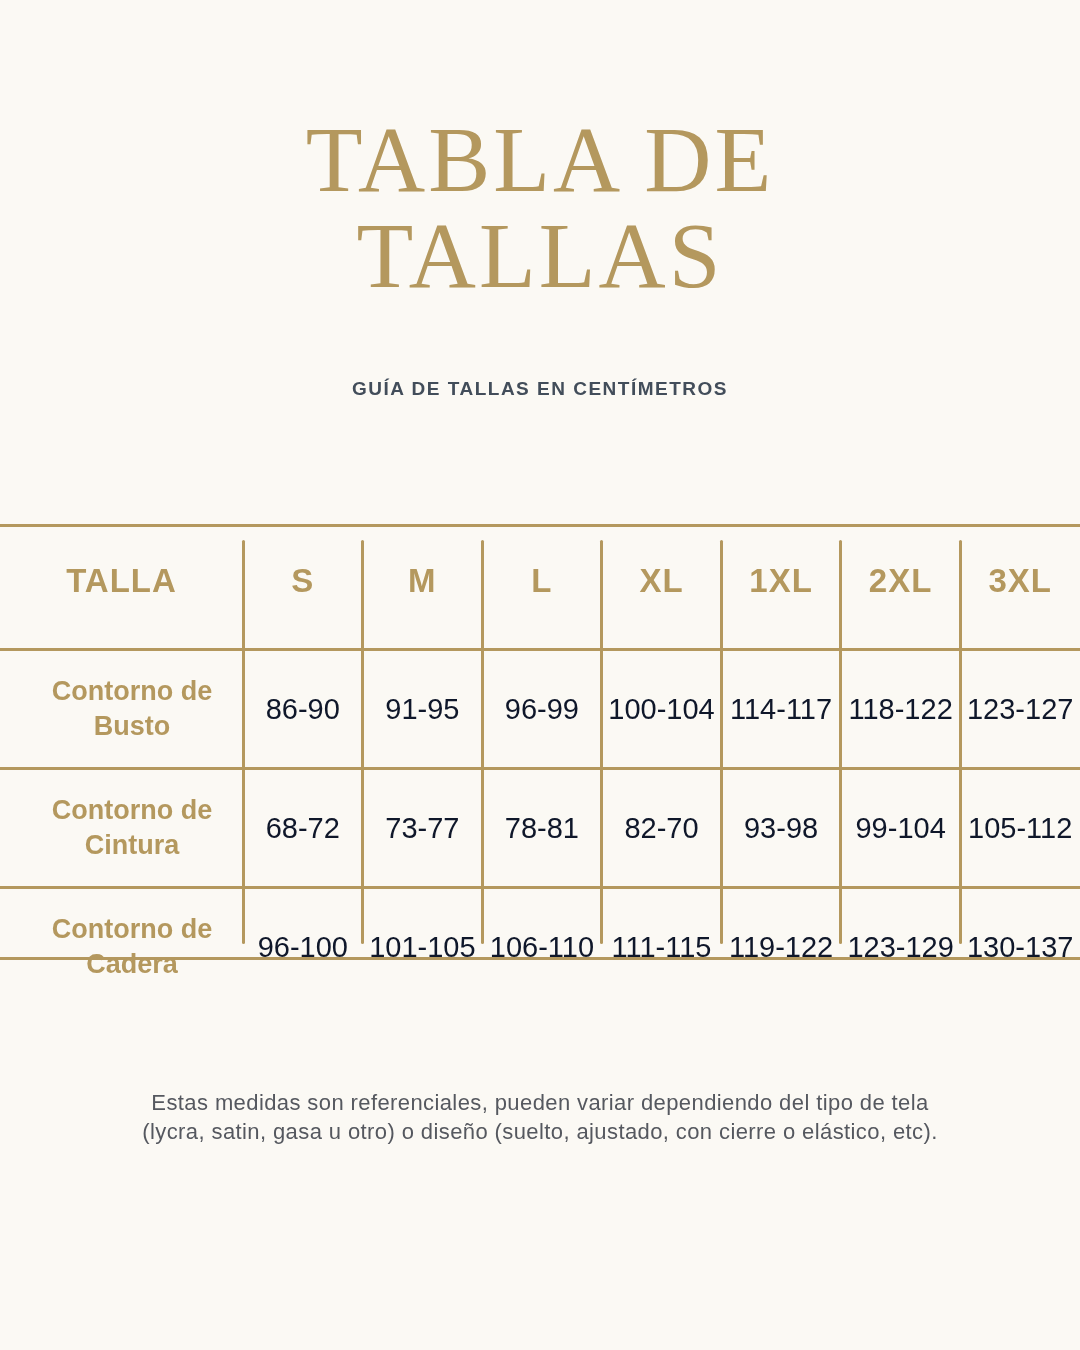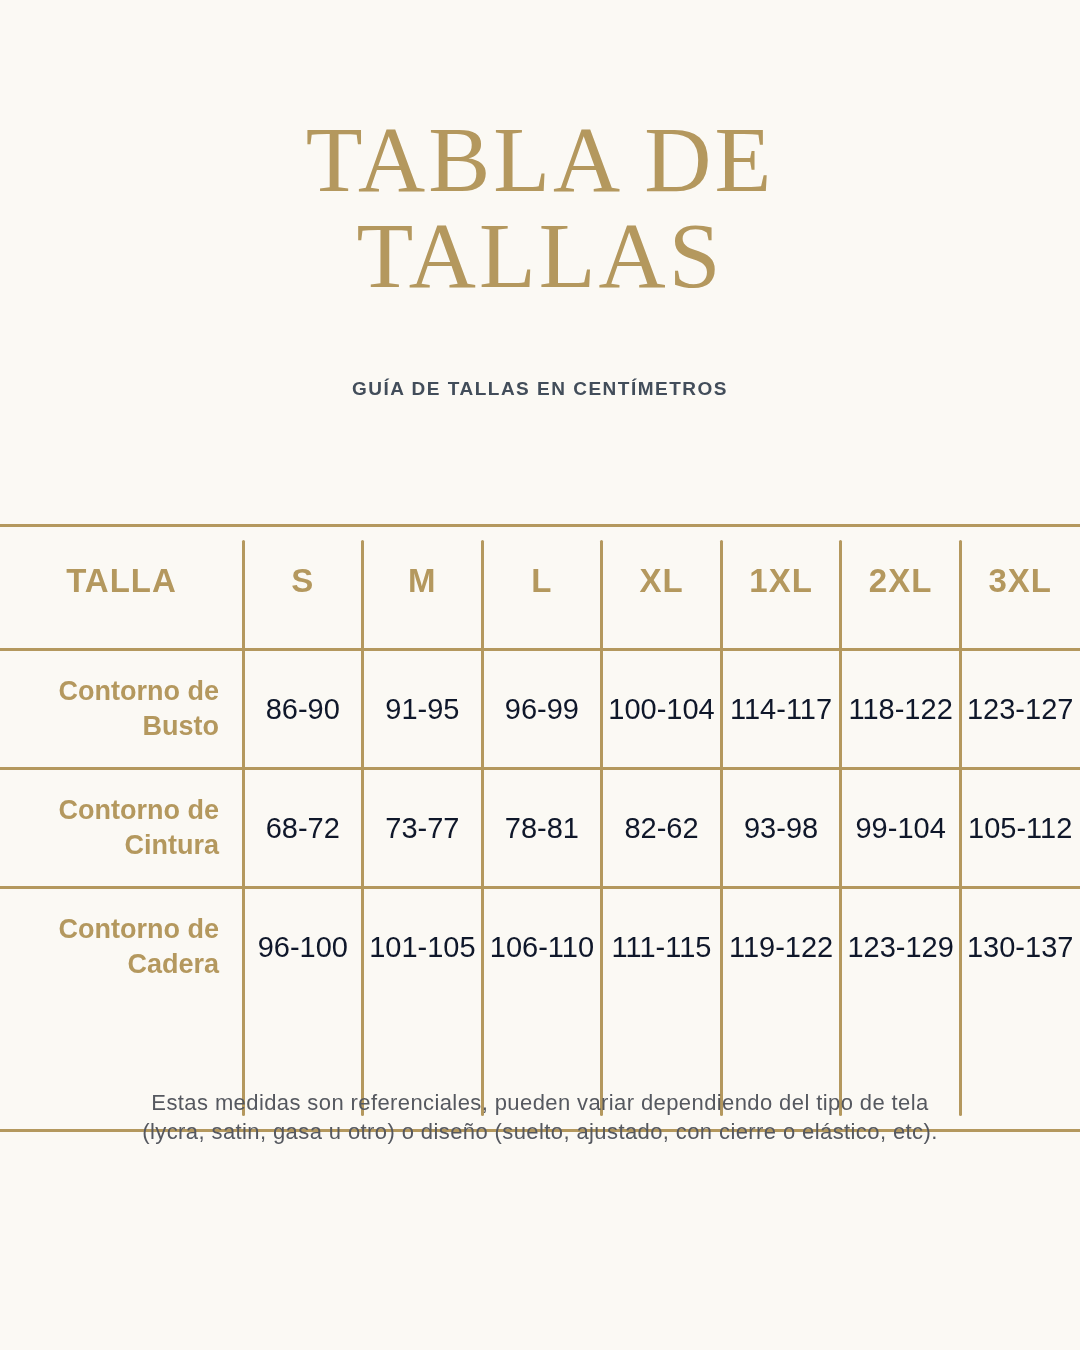--- a/index.html
+++ b/index.html
@@ -32,21 +32,21 @@
     text-align: center;
     font-size: 19px;
     font-weight: 700;
     letter-spacing: 1.5px;
     color: #424d5a;
   }
   
   .size-table {
     position: absolute;
     top: 524px; left: 0; right: 0;
-    height: 608px;
+    height: 436px;
     border-top: 3px solid #b4985e;
     border-bottom: 3px solid #b4985e;
   }
   .trow {
     display: grid;
     grid-template-columns: 243px repeat(7, 1fr);
   }
   .trow.header { height: 121px; }
   .trow.body   { height: 119px; border-top: 3px solid #b4985e; }
   .cell {
@@ -57,21 +57,21 @@
   }
   .hcell {
     color: #b4985e;
     font-size: 33px;
     font-weight: 700;
     letter-spacing: 1px;
     padding-bottom: 14px;
   }
   .lcell {
     justify-content: flex-start;
-    text-align: right;
+    text-align: center;
     padding-left: 45px;
     padding-right: 24px;
     color: #b4985e;
     font-size: 27px;
     font-weight: 700;
     line-height: 1.3;
   }
   .vcell {
     color: #0f172a;
     font-size: 29px;
@@ -138,21 +138,21 @@
       <div class="cell vcell">114-117</div>
       <div class="cell vcell">118-122</div>
       <div class="cell vcell">123-127</div>
     </div>
 
     <div class="trow body">
       <div class="cell lcell">Contorno de Cintura</div>
       <div class="cell vcell">68-72</div>
       <div class="cell vcell">73-77</div>
       <div class="cell vcell">78-81</div>
-      <div class="cell vcell">82-62</div>
+      <div class="cell vcell">82-70</div>
       <div class="cell vcell">93-98</div>
       <div class="cell vcell">99-104</div>
       <div class="cell vcell">105-112</div>
     </div>
 
     <div class="trow body">
       <div class="cell lcell">Contorno de Cadera</div>
       <div class="cell vcell">96-100</div>
       <div class="cell vcell">101-105</div>
       <div class="cell vcell">106-110</div>

